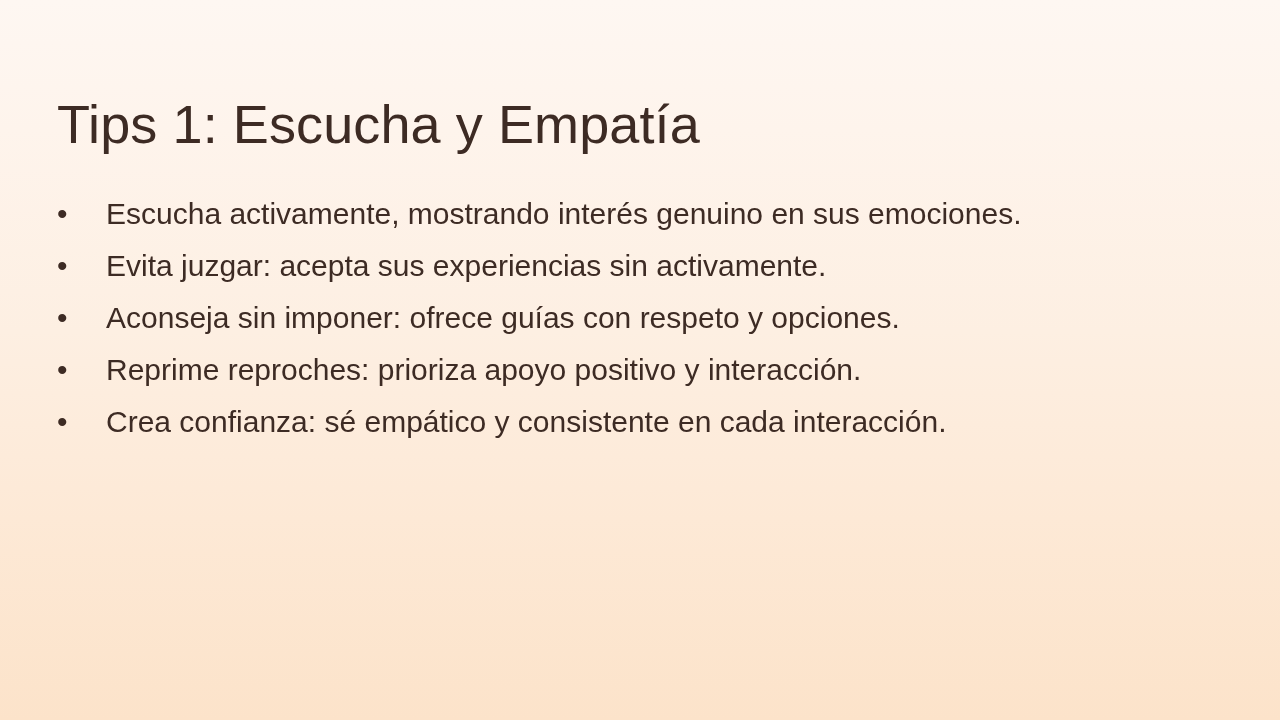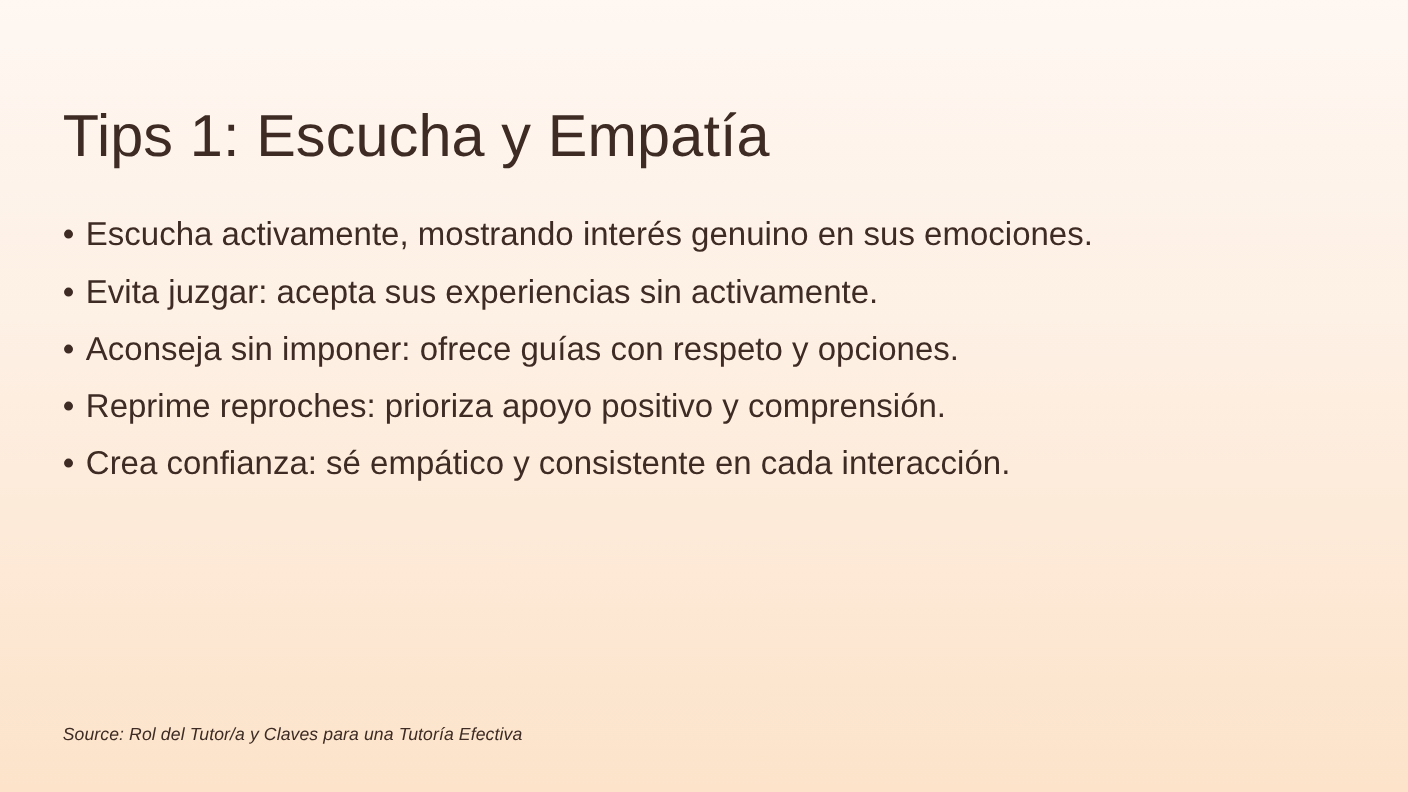--- a/index.html
+++ b/index.html
@@ -59,20 +59,21 @@
   .bullet-marker {
     flex: 0 0 auto;
     width: 21px;
     font-size: 30px;
     line-height: 52px;
     color: #3d2b24;
   }
   .bullet-text {
     flex: 1 1 auto;
     white-space: nowrap;
+    margin-left: 28px;
   }
 
   .source-note {
     position: absolute;
     left: 57px;
     top: 658px;
     font-size: 16px;
     line-height: 22px;
     font-style: italic;
     color: #3d2b24;
@@ -95,23 +96,22 @@
     <li class="bullet-item">
       <span class="bullet-marker">•</span>
       <span class="bullet-text">Evita juzgar: acepta sus experiencias sin activamente.</span>
     </li>
     <li class="bullet-item">
       <span class="bullet-marker">•</span>
       <span class="bullet-text">Aconseja sin imponer: ofrece guías con respeto y opciones.</span>
     </li>
     <li class="bullet-item">
       <span class="bullet-marker">•</span>
-      <span class="bullet-text">Reprime reproches: prioriza apoyo positivo y comprensión.</span>
+      <span class="bullet-text">Reprime reproches: prioriza apoyo positivo y interacción.</span>
     </li>
     <li class="bullet-item">
       <span class="bullet-marker">•</span>
       <span class="bullet-text">Crea confianza: sé empático y consistente en cada interacción.</span>
     </li>
   </ul>
 
-  <div class="source-note">Source: Rol del Tutor/a y Claves para una Tutoría Efectiva</div>
 
 </div>
 
 </body></html>

